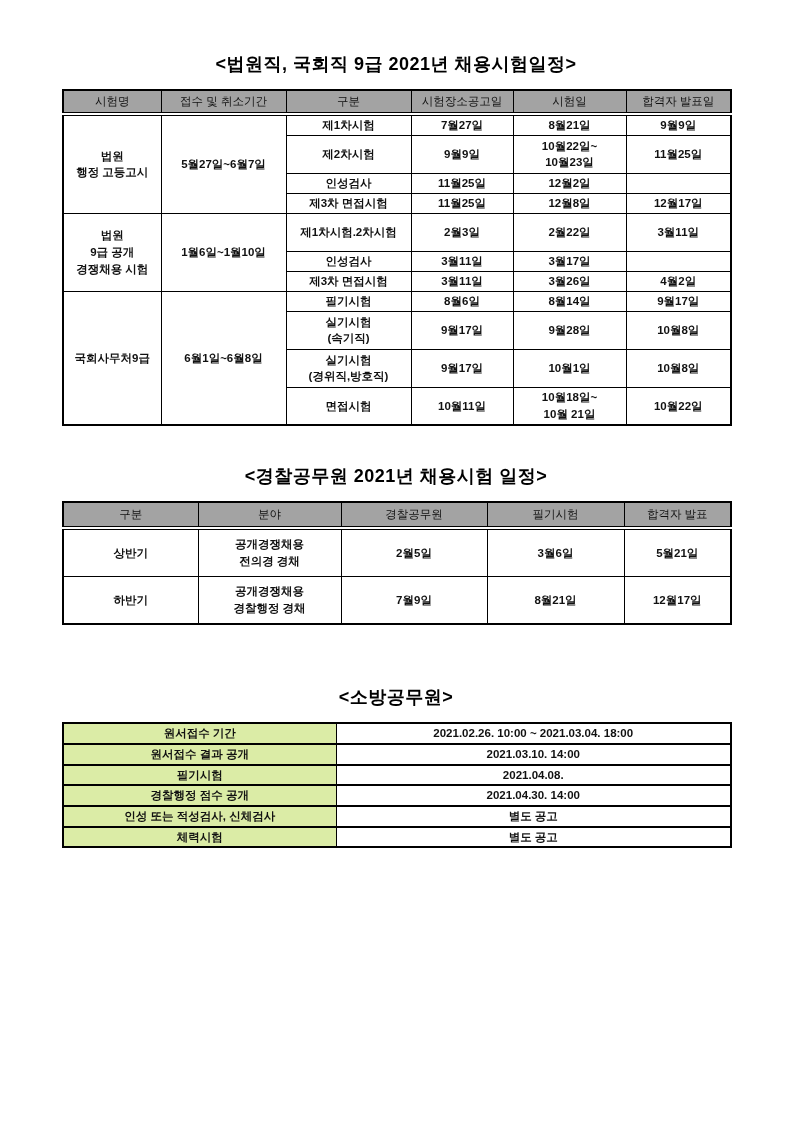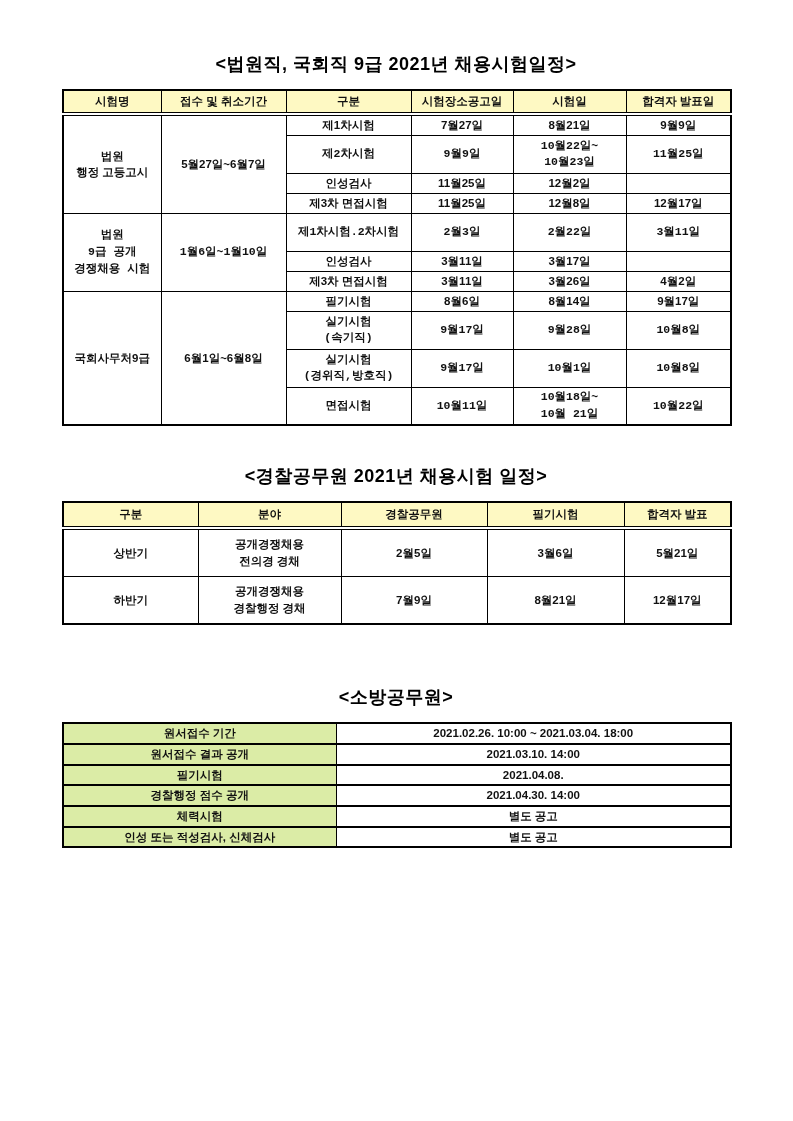--- a/index.html
+++ b/index.html
@@ -20,26 +20,26 @@
   table {
     border-collapse:collapse; table-layout:fixed;
     width:668px; border:2px solid #000;
   }
   th, td {
     border:1px solid #000; text-align:center; vertical-align:middle;
     font-size:11.5px; font-weight:700; line-height:1.45;
     white-space:pre-line; padding:1px 2px; overflow:hidden;
   }
   th {
-    background:#fef9c3; font-weight:700;
+    background:#a3a3a3; font-weight:400;
     border-bottom:4px double #000;
   }
   tr.h24 { height:24px; }
   tr.h20 { height:20px; }
-  tr.h38 { height:38px;font-family:Liberation Mono, monospace; }
+  tr.h38 { height:38px; }
   tr.h26 { height:26px; }
   tr.h48 { height:48px; }
   tr.h27 { height:20px; }
 
   
   .t3 td { border-top:2px solid #000; border-bottom:2px solid #000; }
   .t3 .label-cell { background:#dbeca6; }
 </style>
 </head>
 <body>
@@ -206,23 +206,23 @@
       </tr>
       <tr class="h27">
         <td class="label-cell">필기시험</td>
         <td>2021.04.08.</td>
       </tr>
       <tr class="h27">
         <td class="label-cell">경찰행정 점수 공개</td>
         <td>2021.04.30.  14:00</td>
       </tr>
       <tr class="h27">
+        <td class="label-cell">인성 또는 적성검사, 신체검사</td>
+        <td>별도 공고</td>
+      </tr>
+      <tr class="h27">
         <td class="label-cell">체력시험</td>
         <td>별도 공고</td>
       </tr>
-      <tr class="h27">
-        <td class="label-cell">인성 또는 적성검사, 신체검사</td>
-        <td>별도 공고</td>
-      </tr>
     </tbody>
   </table>
 
 </div>
 
 </body></html>

